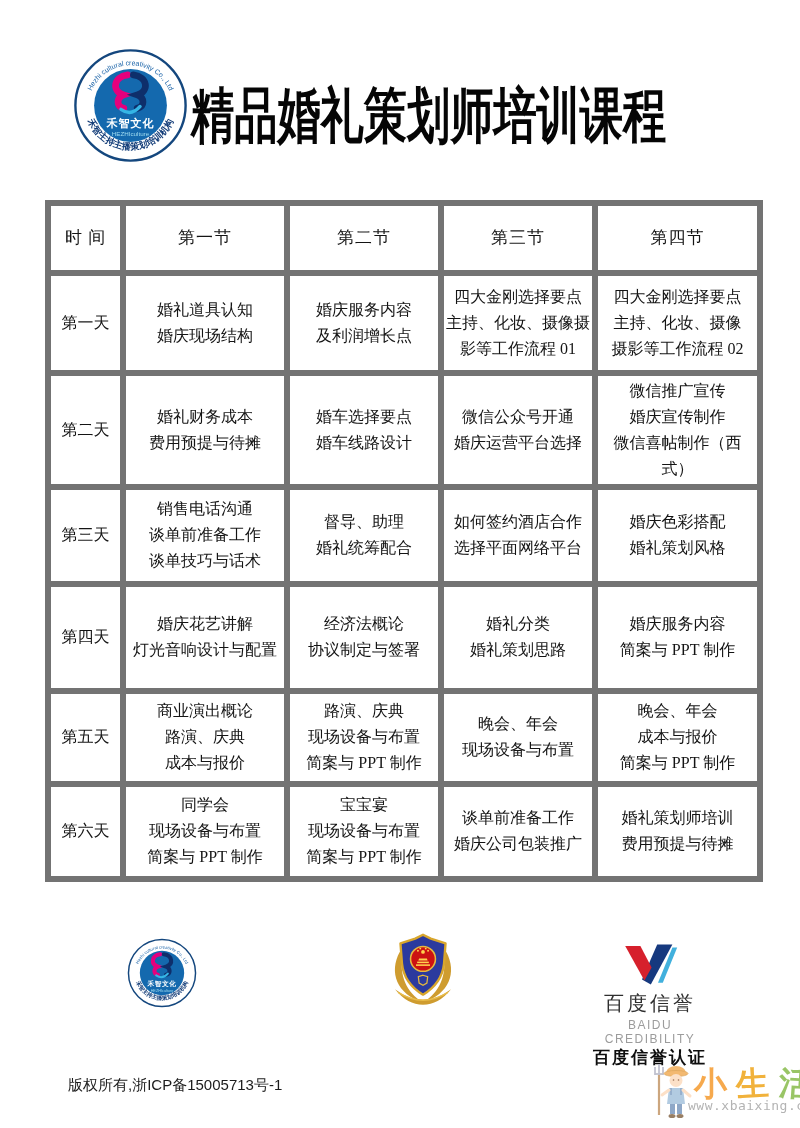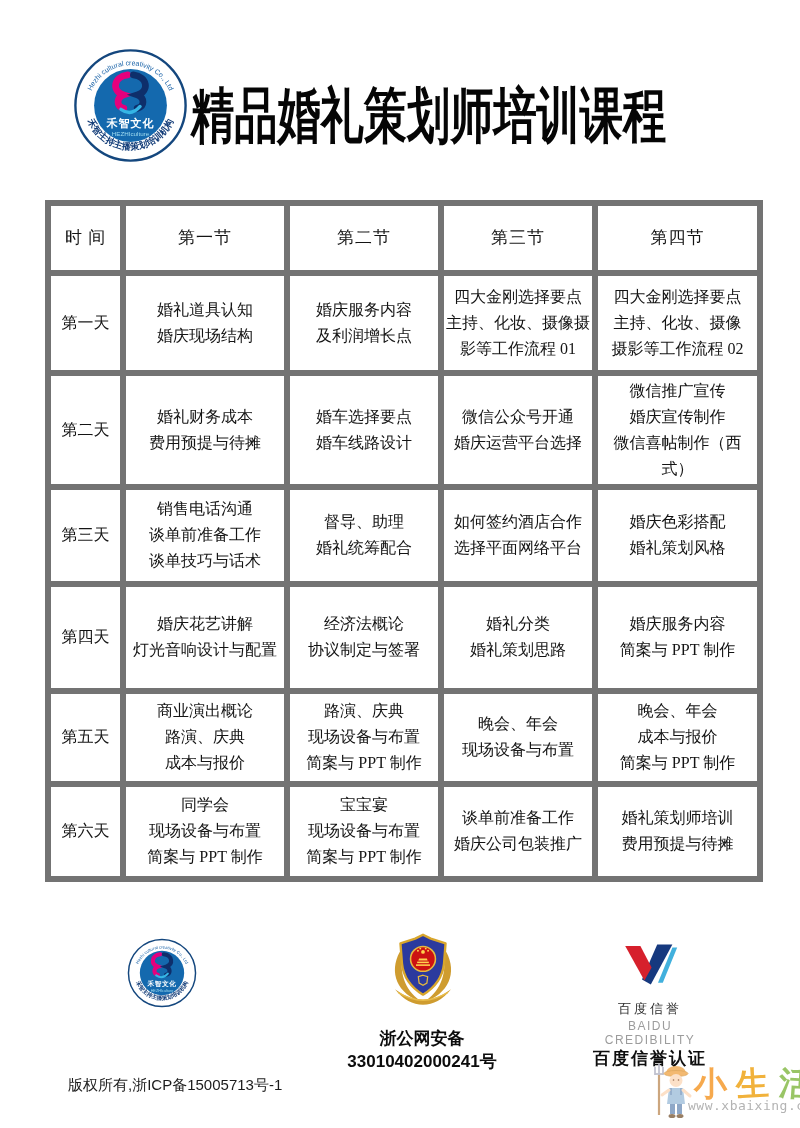--- a/index.html
+++ b/index.html
@@ -28,21 +28,21 @@
   
   .ft-logo { position:absolute; left:127px; top:938px; width:70px; height:70px; }
   .copyright { position:absolute; left:68px; top:1028px; font-size:15px; color:#1c1c1c;
                font-family:"Liberation Sans", sans-serif;margin-top:48px; }
   .police-badge { position:absolute; left:384px; top:927px; width:78px; height:84px; }
   .police-text { position:absolute; left:312px; top:1027px; width:220px; text-align:center;
                  font-size:17px; font-weight:bold; color:#0c0c0c; font-family:"Liberation Sans", sans-serif; }
   .baidu { position:absolute; left:592px; top:942px; width:116px; text-align:center;
            font-family:"Liberation Sans", sans-serif; }
   .baidu-v { width:58px; height:48px; display:block; margin:0 auto; }
-  .baidu-cn { font-size:13px; letter-spacing:3px; color:#2e2e2e; margin-top:10px; }
+  .baidu-cn { font-size:20px; letter-spacing:3px; color:#2e2e2e; margin-top:0; }
   .baidu-en { font-size:12px; letter-spacing:1.5px; color:#9c9c9c; margin-top:1px; }
   .baidu-cert { font-size:17px; font-weight:bold; color:#0e0e0e; letter-spacing:2px; }
 
   
   .wm { position:absolute; left:650px; top:1058px; width:150px; height:66px; opacity:.88; }
   .wm-farmer { position:absolute; left:2px; top:2px; width:44px; height:62px; }
   .wm-chars { position:absolute; left:44px; top:4px; font-size:33px; font-weight:bold; white-space:nowrap; }
   .wm-chars span { display:inline-block; margin-right:1px; }
   .wm-c0 { color:#f59e35; }
   .wm-c1 { color:#f0a822; transform:rotate(-3deg); }
@@ -200,21 +200,20 @@
     <circle cx="43.5" cy="30.5" r="1.2" fill="#ffd34d"></circle>
     <circle cx="46.5" cy="27.8" r="1.2" fill="#ffd34d"></circle>
     <circle cx="53.5" cy="27.8" r="1.2" fill="#ffd34d"></circle>
     <circle cx="56.5" cy="30.5" r="1.2" fill="#ffd34d"></circle>
     <path d="M44,43 L56,43 L55,40.5 L45,40.5 Z" fill="#ffd34d"></path>
     <rect x="42.5" y="44.5" width="15" height="2" fill="#ffd34d"></rect>
     <rect x="41" y="48" width="18" height="2" fill="#ffd34d"></rect>
     <path d="M50,62 L56,64 L55,72 L50,75 L45,72 L44,64 Z" fill="none" stroke="#e6b93f" stroke-width="1.6"></path>
   </svg>
 
-  <div class="police-text">浙公网安备 33010402000241号</div>
 
   <div class="baidu">
     <svg class="baidu-v" viewBox="0 0 70 60">
       <path d="M63,3 L44,3 L25,47 L36,53 Z" fill="#16397f"></path>
       <path d="M69,7 L63,7 L45,51 L51,51 Z" fill="#41b0dd"></path>
       <path d="M4,5 L23,5 L37,32 L28,48 Z" fill="#d6202c"></path>
     </svg>
     <div class="baidu-cn">百度信誉</div>
     <div class="baidu-en">BAIDU CREDIBILITY</div>
     <div class="baidu-cert">百度信誉认证</div>

